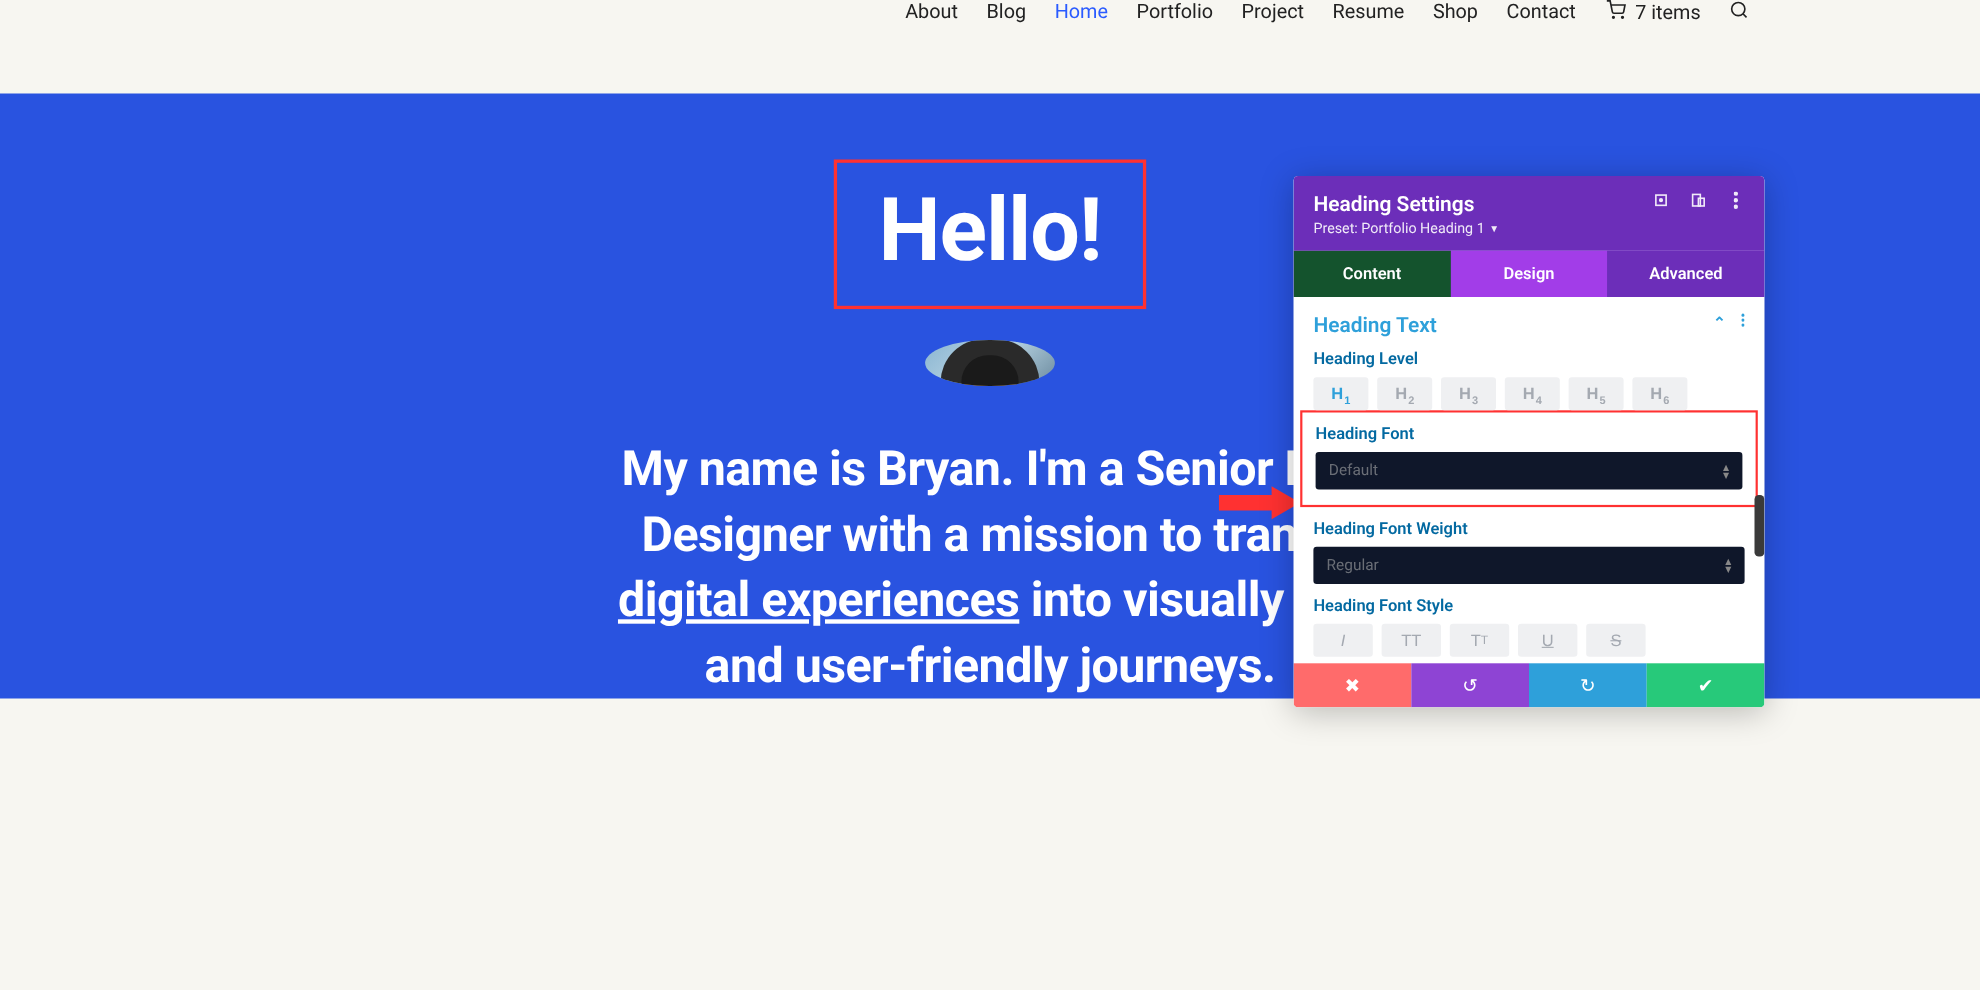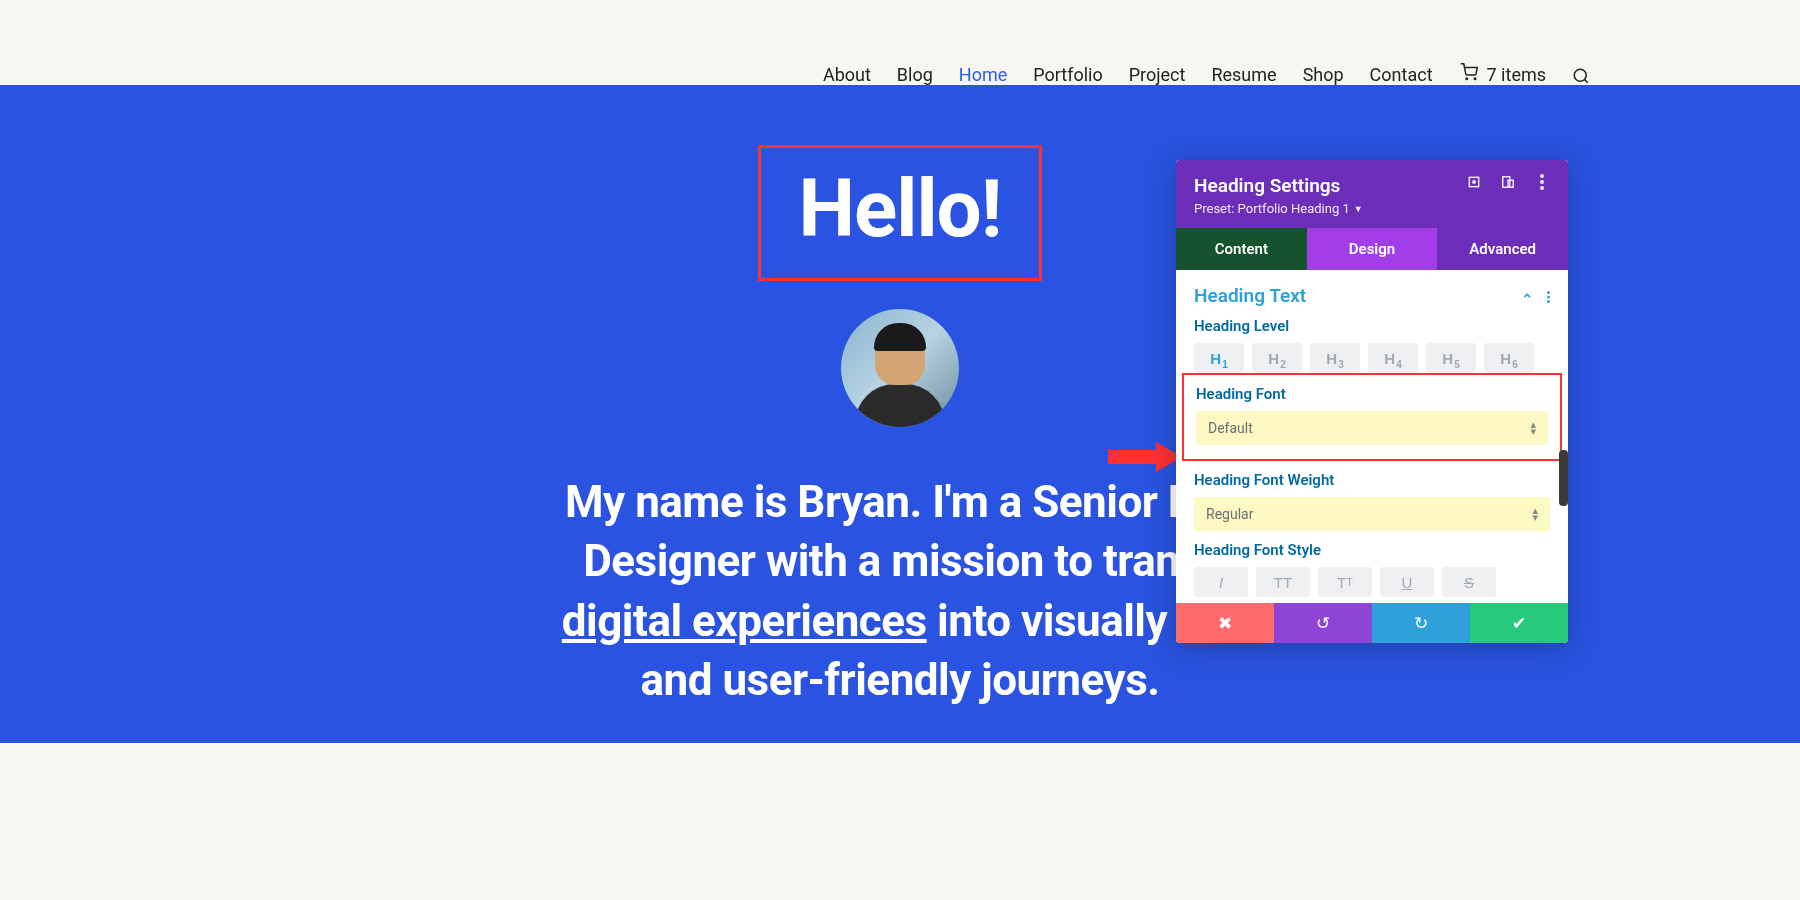--- a/index.html
+++ b/index.html
@@ -8,36 +8,36 @@
     background: #f7f6f1;
     width: 1800px;
     height: 900px;
     overflow: hidden;
     position: relative;
   }
   .topbar {
     height: 85px;
     background: #f7f6f1;
     display: flex;
-    align-items: flex-end;
+    align-items: flex-start;
     justify-content: flex-end;
     padding-right: 210px;
     gap: 26px;
   }
   .nav-item {
     font-size: 18px;
     color: #222;
     cursor: pointer;
   }
   .nav-item.active { color: #2a5bff; }
   .cart-wrap { display: flex; align-items: center; gap: 8px; color: #222; font-size: 18px; cursor:pointer;}
   .search-ico { width: 18px; height: 18px; cursor:pointer; display:flex; align-items:center; justify-content:center;}
   .hero {
     background: #2953e0;
-    height: 658px;
+    height: 550px;
     position: relative;
     display:flex;
     flex-direction:column;
     align-items:center;
     padding-top:60px;
   }
   .hello-box {
     border: 3px solid #ff3131;
     padding: 14px 38px 22px 38px;
   }
@@ -102,21 +102,21 @@
     font-weight: 700;
     cursor: pointer;
     letter-spacing: 0.3px;
   }
 
   
   .panel {
     position: absolute;
     top: 160px;
     left: 1176px;
-    width: 392px;
+    width: 428px;
     background: #fff;
     box-shadow: 0 4px 30px rgba(0,0,0,0.25);
     border-radius: 4px;
     overflow: hidden;
     font-size: 14px;
   }
   .panel-header {
     background: #6c2eb9;
     color: #fff;
     padding: 14px 18px 12px 18px;
@@ -146,21 +146,21 @@
   .panel-tab.advanced-tab { background: #6c2eb9; }
   .panel-tab.design-tab { background: #a23de8; }
 
   .panel-body {
     background:#fff;
     padding: 14px 18px 6px 18px;
   }
   .section-row {
     display:flex;
     justify-content:space-between;
-    align-items:flex-end;
+    align-items:flex-start;
     margin-bottom:0;
   }
   .section-title {
     color:#2ea0da;
     font-size:19px;
     font-weight:600;
   }
   .section-icons { display:flex; gap:14px; align-items:center;}
   .section-icons .ico { color:#2ea0da; cursor:pointer; font-size:14px;}
   .field-label {
@@ -188,21 +188,21 @@
   }
   .h-btn.active { color:#2ea0da; }
   .h-btn .sub { font-size:10px; align-self:flex-end; margin-bottom:3px;}
   .font-box {
     border: 2.5px solid #ff3131;
     padding: 10px 12px 14px 12px;
     margin: 0 -12px 0 -12px;
   }
   .select-wrap {
     position:relative;
-    background:#fef9c3;
+    background:#0f172a;
     border-radius:3px;
     height:34px;
     display:flex;
     align-items:center;
     padding: 0 12px;
     margin-top: 6px;
     cursor:pointer;
   }
   .select-text { color:#6a6e76; font-size:14px; }
   .select-arrows {

